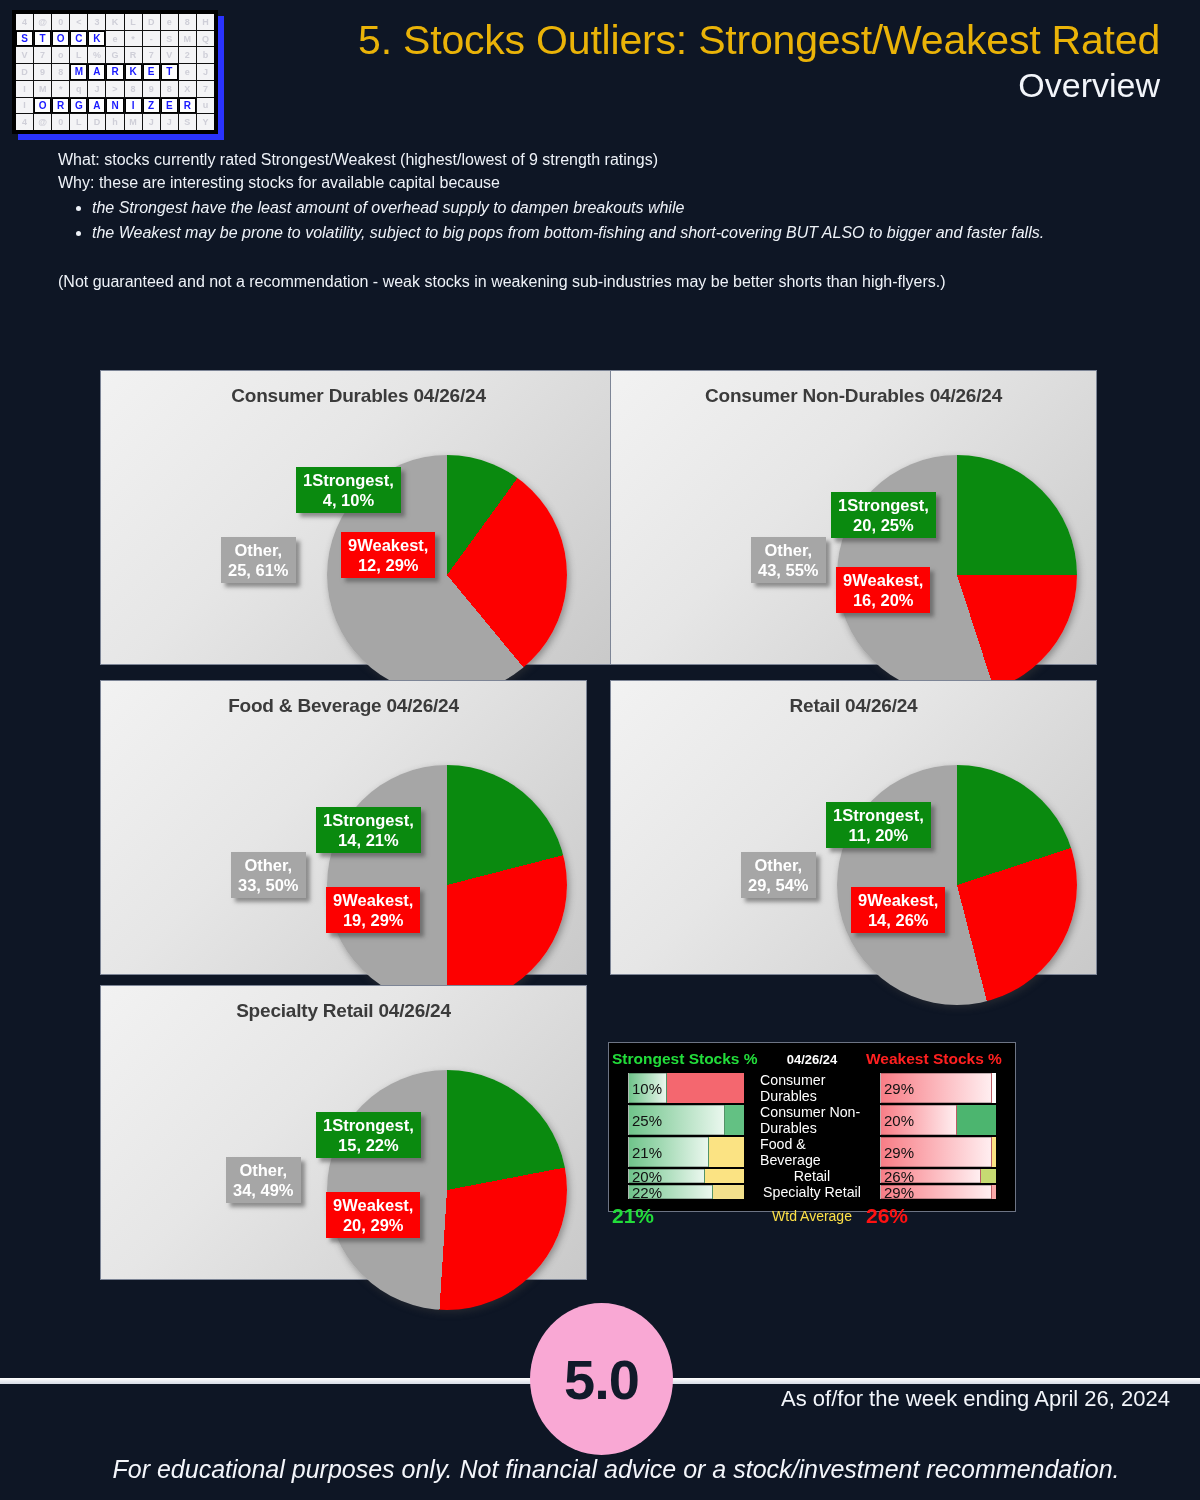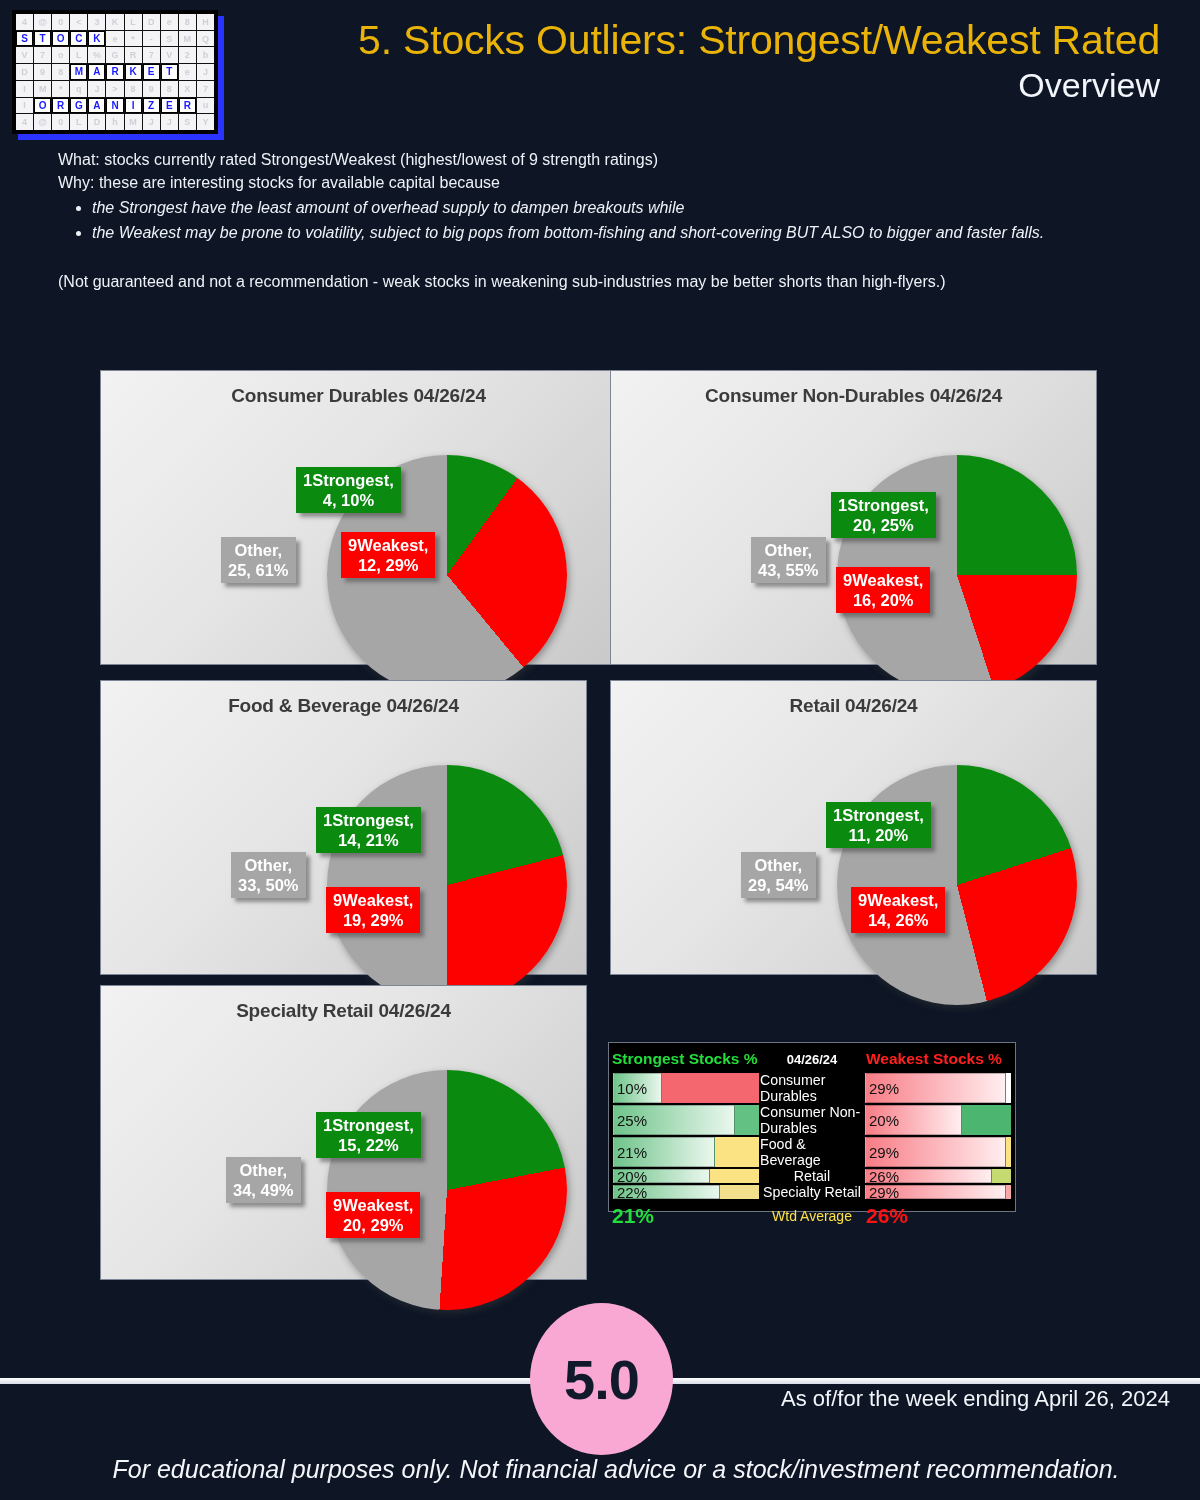--- a/index.html
+++ b/index.html
@@ -48,21 +48,21 @@
   .summary { position:absolute; left:608px; top:1042px; width:408px; height:170px;
              background:#000; border:1px solid #6d7484; padding:3px; }
   .sum-grid { width:100%; height:100%; display:grid;
               grid-template-columns: 148px 1fr 148px;
               grid-template-rows: 26px repeat(5, 1fr) 32px; }
   .sh { font-weight:bold; font-size:15.5px; display:flex; align-items:center; }
   .sh-left  { color:#22dd3a; }
   .sh-mid   { color:#ffffff; justify-content:center; font-size:13px; }
   .sh-right { color:#ff2020; justify-content:flex-start; padding-left:2px; }
   .mid-cell { color:#ffffff; font-size:14.2px; display:flex; align-items:center; justify-content:center; }
-  .barcell { position:relative; margin:1px 1px; overflow:hidden; }
+  .barcell { position:relative; margin:1px 16px; overflow:hidden; }
   .barcell .bg { position:absolute; inset:0; }
   .barcell .fill { position:absolute; left:0; top:0; bottom:0; border:1px solid rgba(0,0,0,.25); }
   .barcell .val { position:absolute; left:4px; top:50%; transform:translateY(-50%);
                   font-size:15px; color:#111; z-index:3; }
   .tot { font-weight:bold; font-size:21px; display:flex; align-items:center; }
   .tot-left { color:#22dd3a; }
   .tot-mid  { color:#fde047; justify-content:center; font-weight:400; font-size:14px; }
   .tot-right{ color:#ff1111; padding-left:2px; }
 
   

